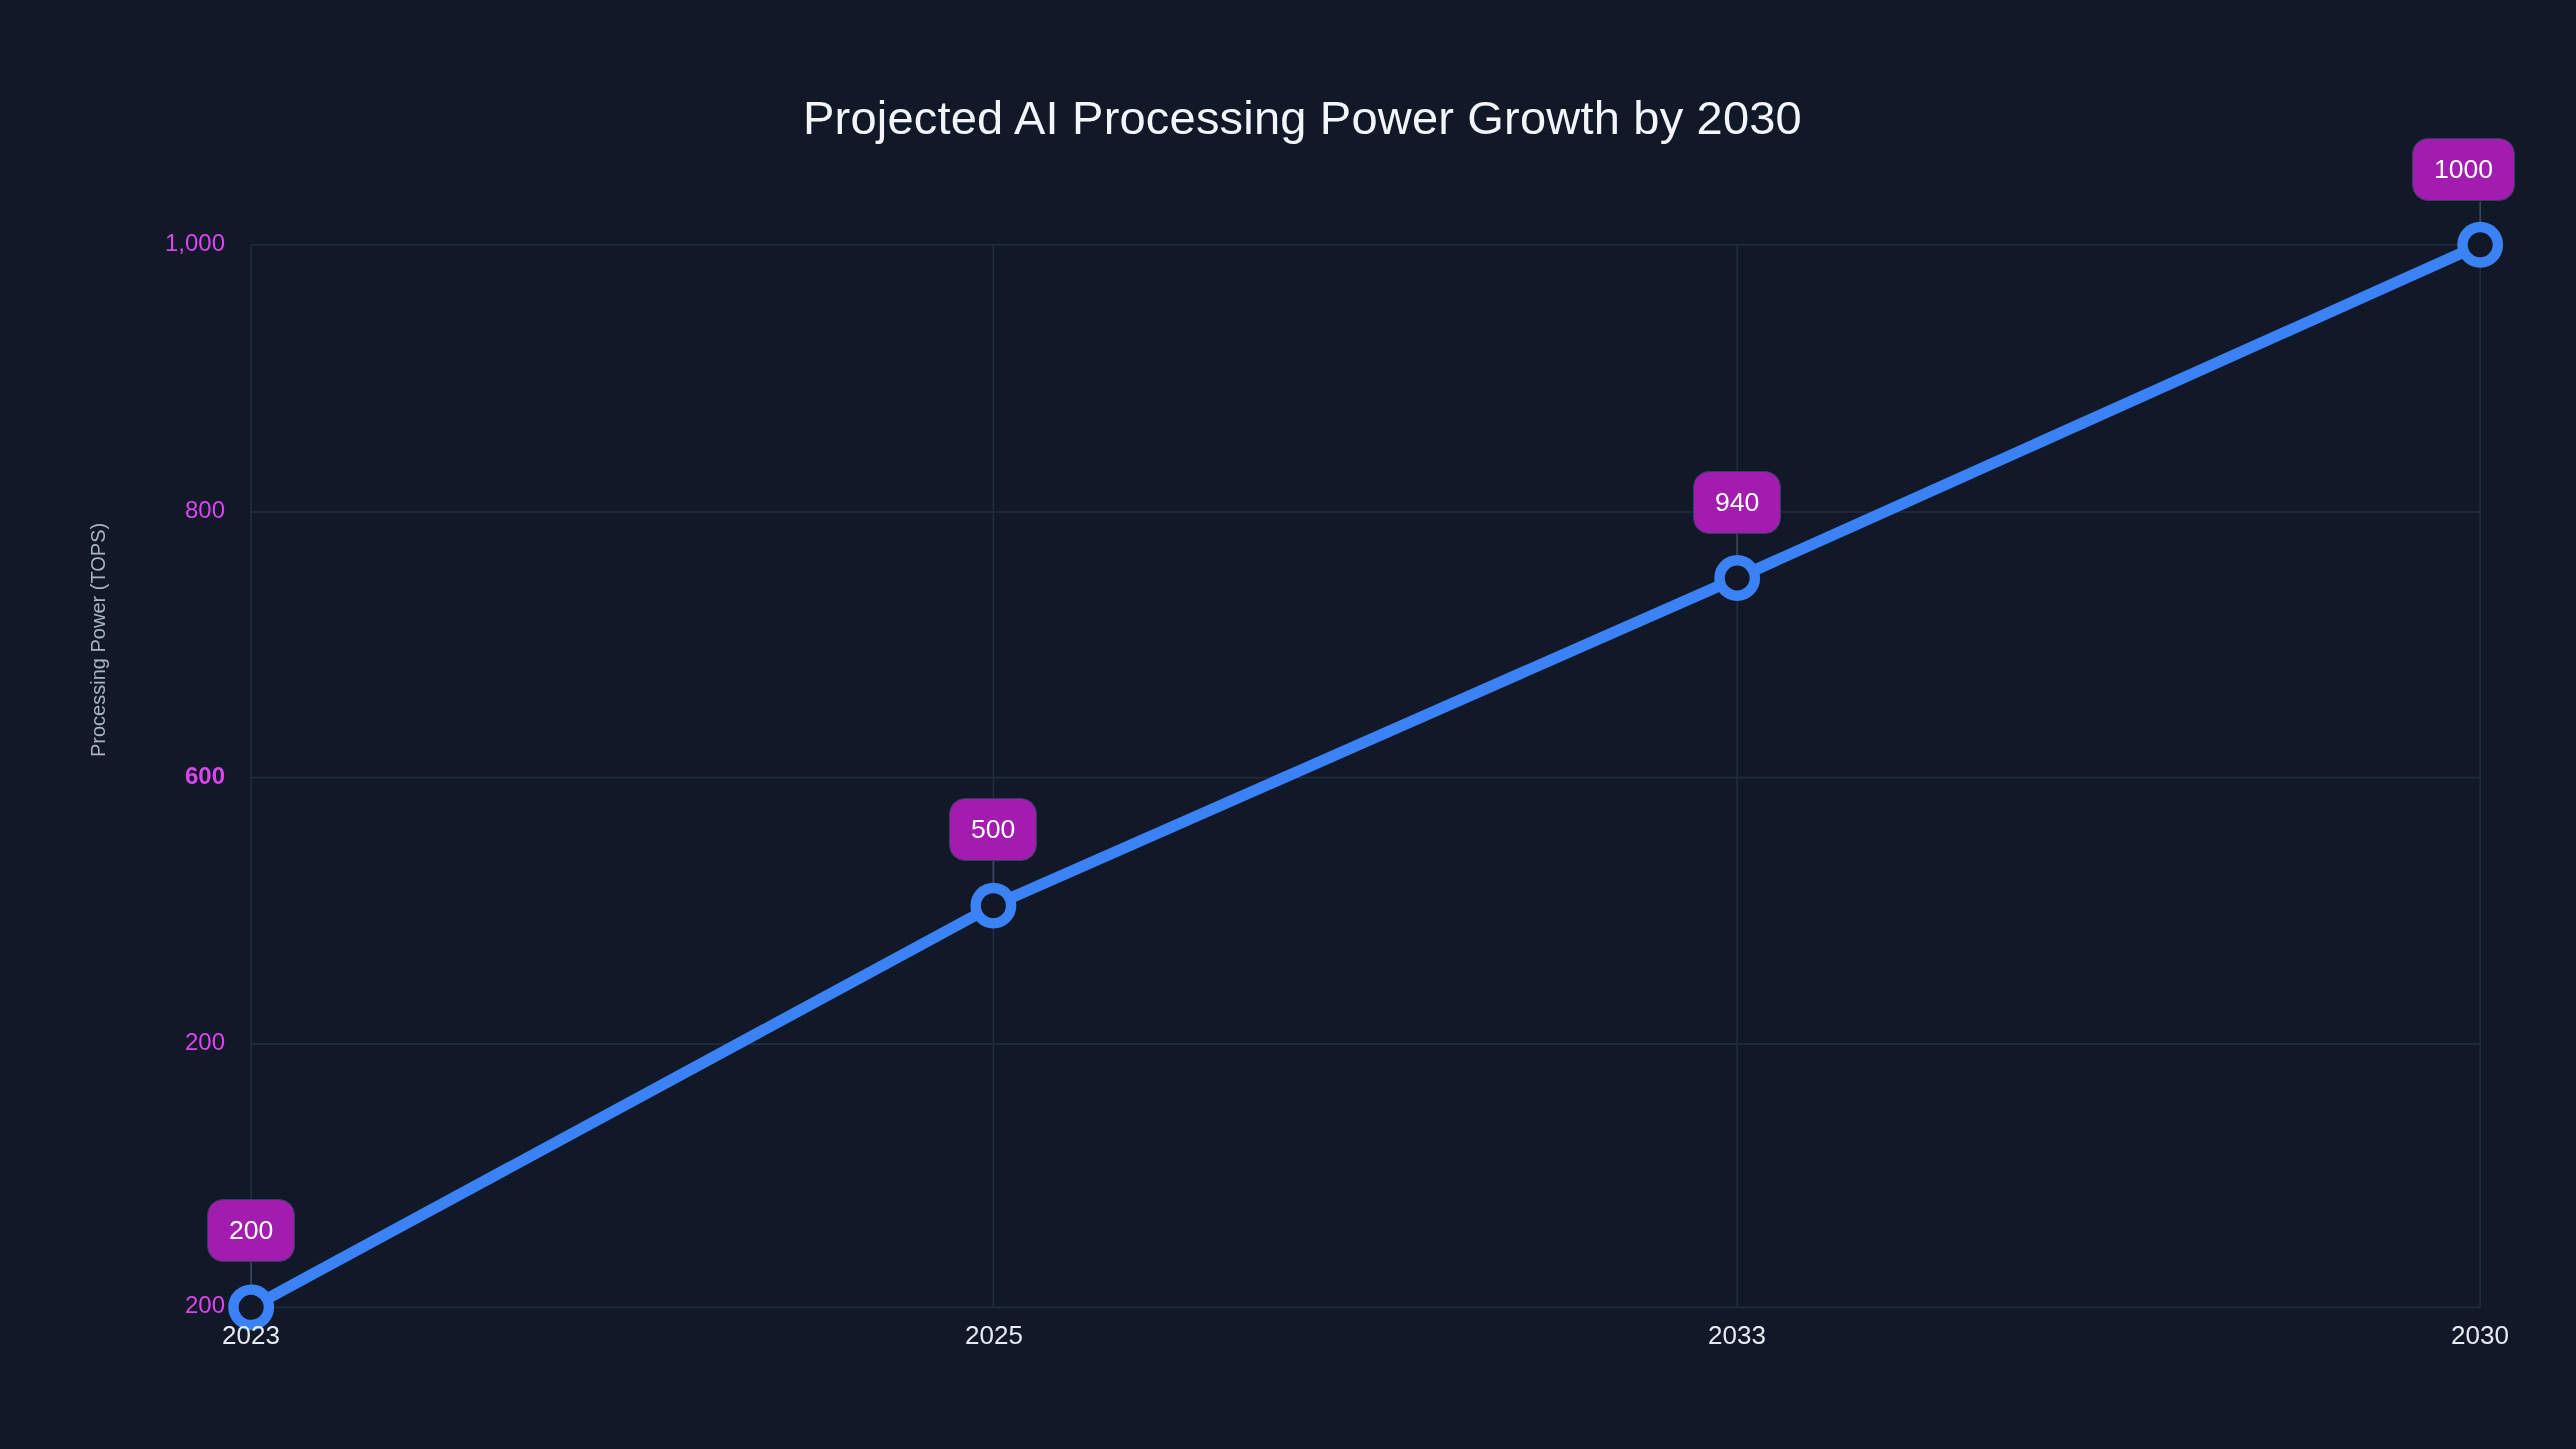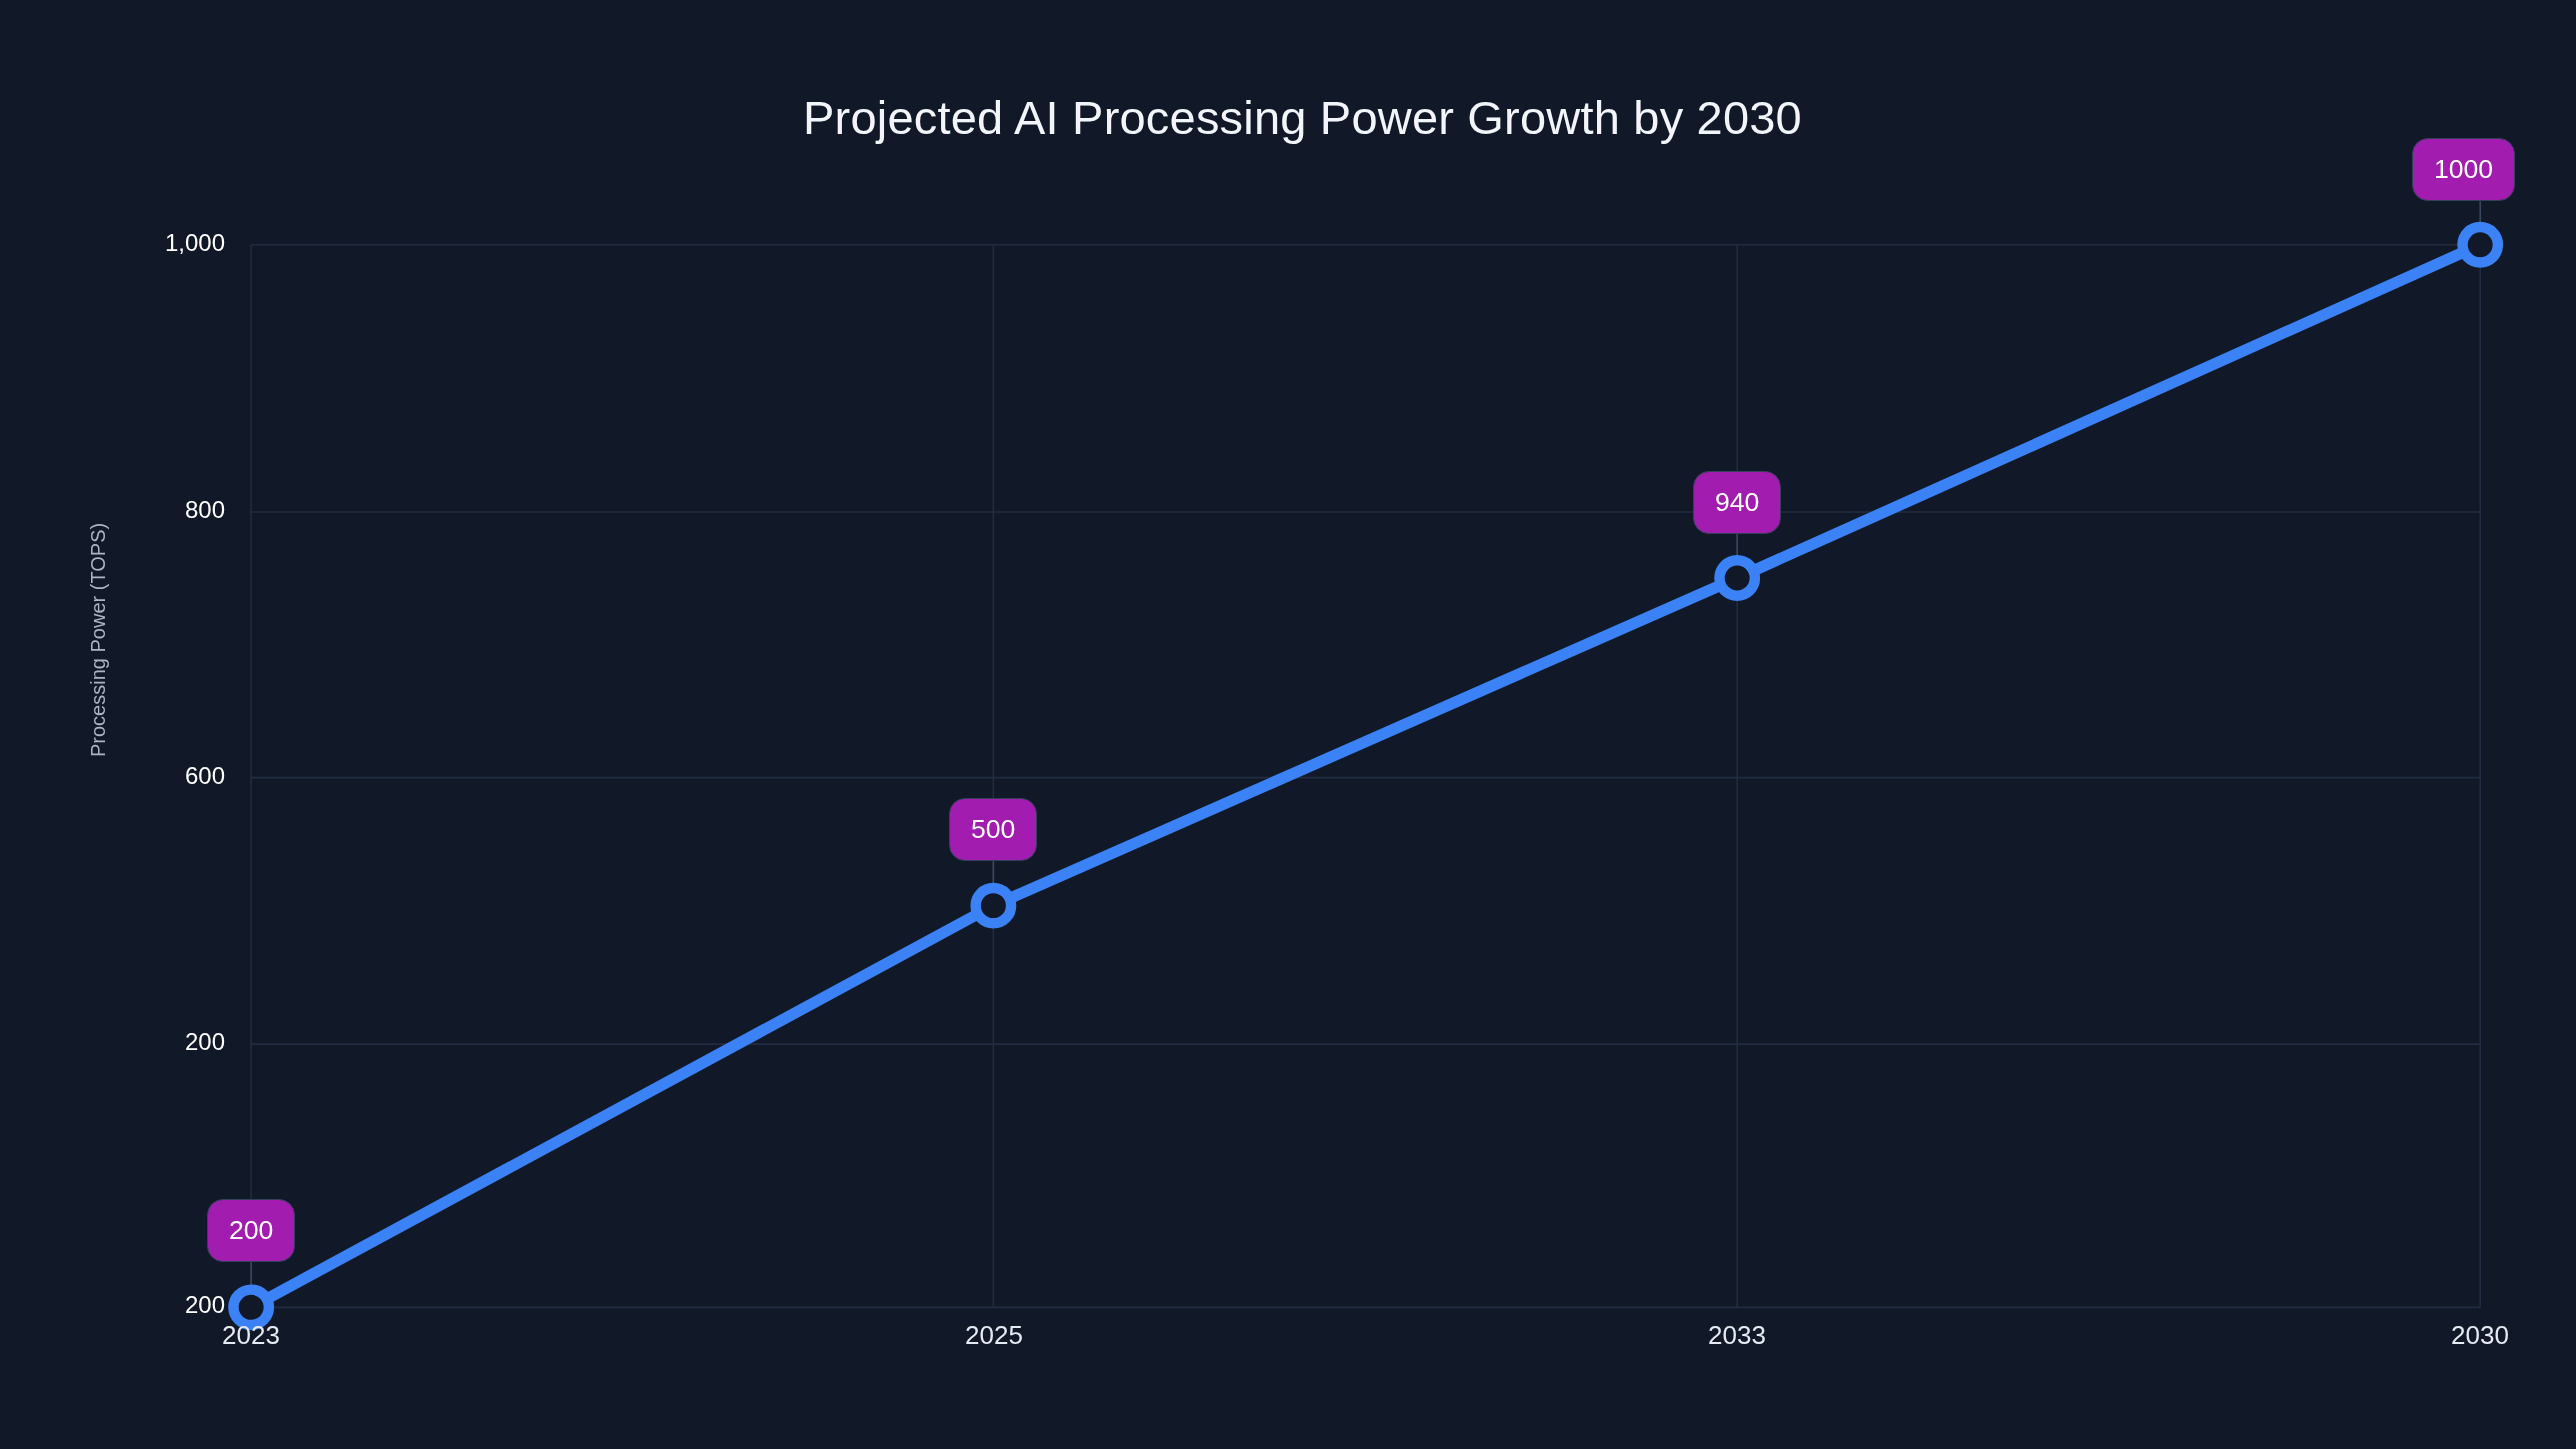--- a/index.html
+++ b/index.html
@@ -37,21 +37,21 @@
   }
   #plot-svg {
     position: absolute;
     left: 0; top: 0;
   }
   .y-tick-label {
     position: absolute;
     text-align: right;
     width: 193px;
     font-size: 24px;
-    color: #ffffff;
+    color: #d946ef;
     white-space: nowrap;
   }
   .x-tick-label {
     position: absolute;
     text-align: center;
     width: 242px;
     font-size: 26px;
     color: #e6ebf3;
     white-space: nowrap;
   }
@@ -105,21 +105,21 @@
     <g>
       <circle cx="312" cy="1624" r="22" fill="#111827" stroke="#3b82f6" stroke-width="13"></circle>
       <circle cx="1234" cy="1125" r="22" fill="#111827" stroke="#3b82f6" stroke-width="13"></circle>
       <circle cx="2158" cy="718" r="22" fill="#111827" stroke="#3b82f6" stroke-width="13"></circle>
       <circle cx="3081" cy="304" r="22" fill="#111827" stroke="#3b82f6" stroke-width="13"></circle>
     </g>
   </svg>
 
   <div class="y-tick-label" style="left:32px; top:229px;">1,000</div>
   <div class="y-tick-label" style="left:32px; top:496px;">800</div>
-  <div class="y-tick-label" style="left:32px; top:762px;">600</div>
+  <div class="y-tick-label" style="left:32px; top:762px;font-weight:bold;">600</div>
   <div class="y-tick-label" style="left:32px; top:1028px;">200</div>
   <div class="y-tick-label" style="left:32px; top:1291px;">200</div>
 
   <div class="x-tick-label" style="left:130px;  top:1320px;">2023</div>
   <div class="x-tick-label" style="left:873px; top:1320px;">2025</div>
   <div class="x-tick-label" style="left:1616px; top:1320px;">2033</div>
   <div class="x-tick-label" style="left:2359px; top:1320px;">2030</div>
 
   <div class="value-badge" style="left:207px;  top:1199px;">200</div>
   <div class="value-badge" style="left:949px; top:798px;">500</div>

